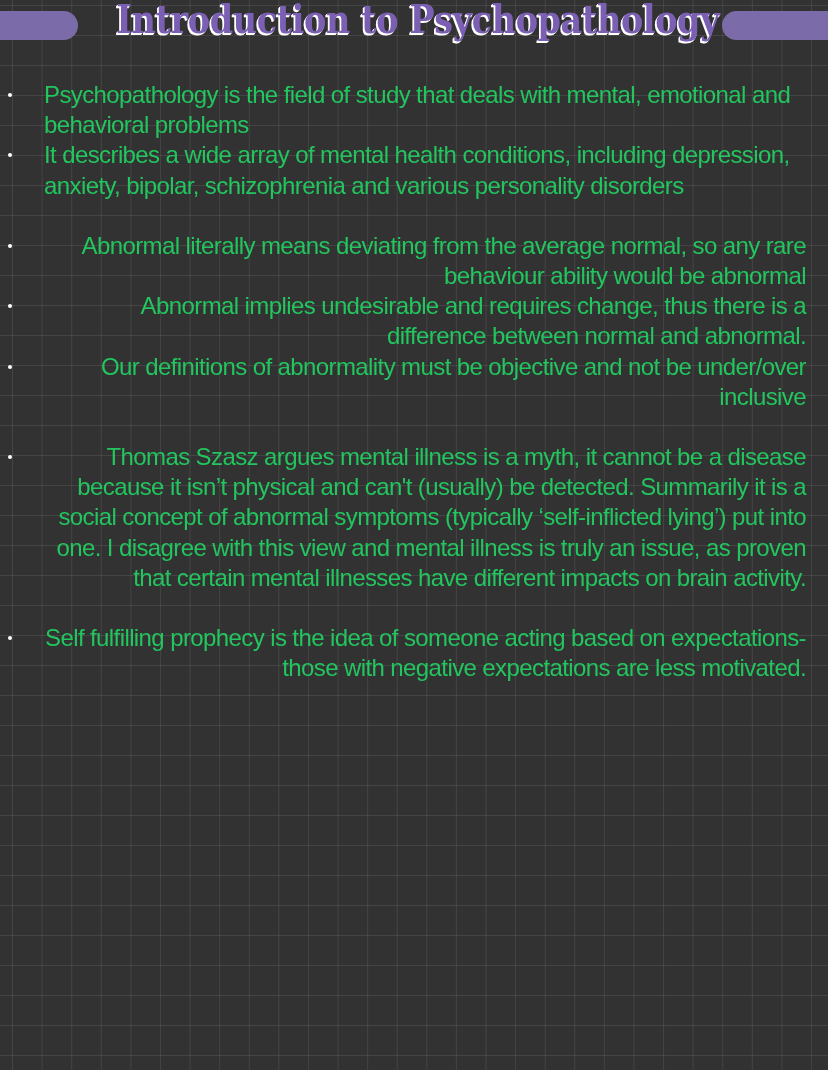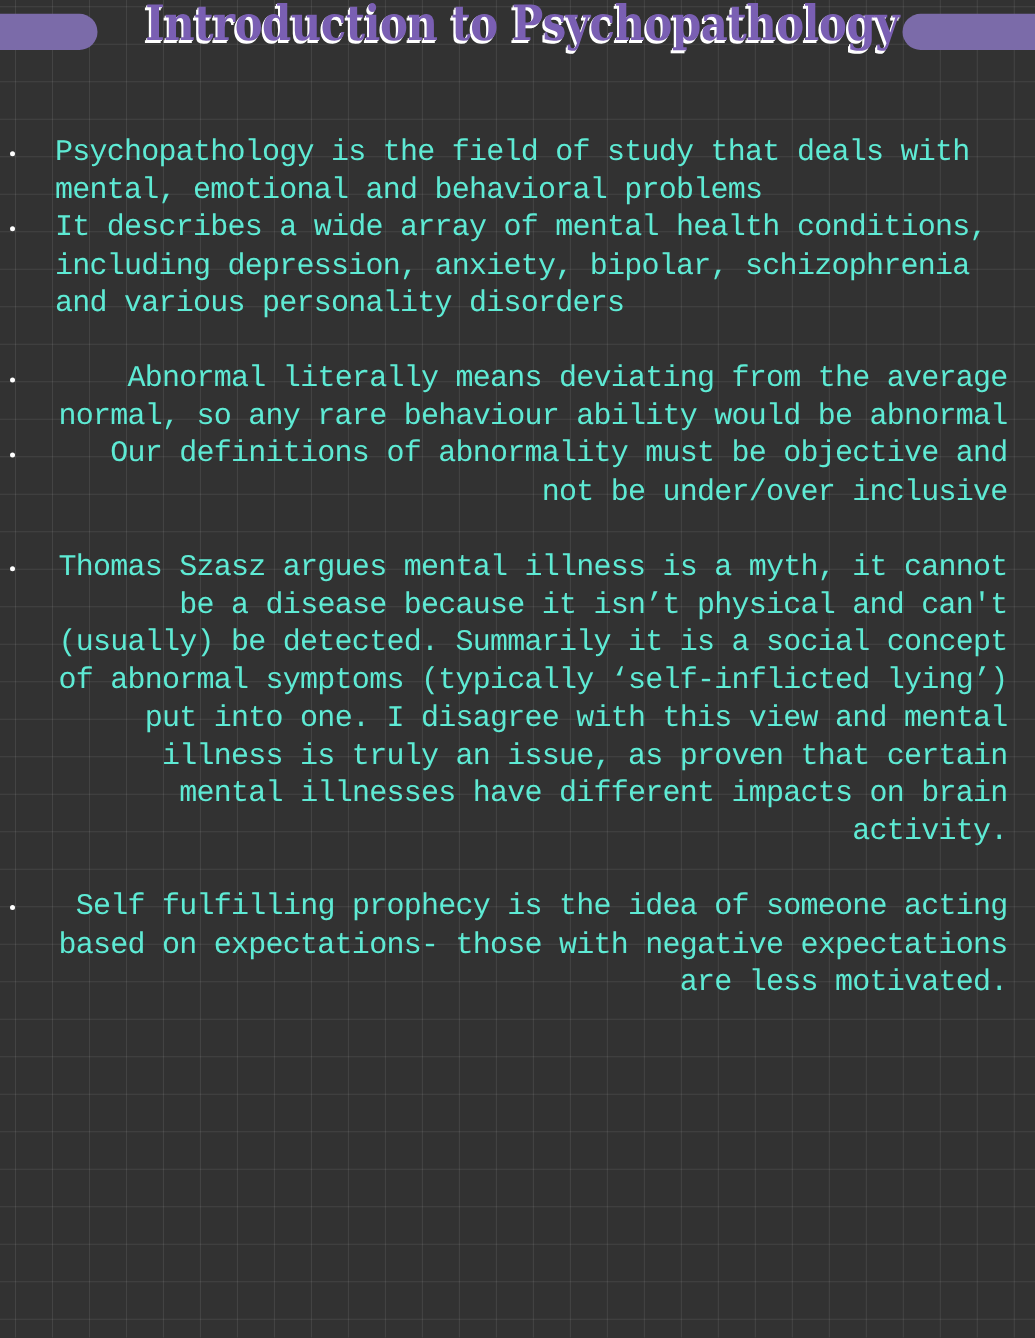--- a/index.html
+++ b/index.html
@@ -58,23 +58,22 @@
       text-shadow: -2px 2px 0 #ffffff, -1px 1px 0 #ffffff;
       white-space: nowrap;
       transform: scaleX(0.86);
       transform-origin: center top;
     }
     .content {
       position: absolute;
       left: 0;
       top: 80px;
       width: 828px;
-      font-family: Liberation Mono, monospace;
-      color: #5eead4;
-      margin-top: 28px;
+      font-family: Liberation Sans, sans-serif;
+      color: #22c55e;
     }
     .group {
       margin: 0;
       padding: 0;
       list-style: none;
     }
     .group + .group {
       margin-top: 30px;
       text-align: right;
     }
@@ -123,20 +122,24 @@
     </li>
   </ul>
 
   <ul class="group">
     <li class="item">
       <span class="bullet"></span>
       <span class="txt">Abnormal literally means deviating from the average normal, so any rare behaviour ability would be abnormal</span>
     </li>
     <li class="item">
       <span class="bullet"></span>
+      <span class="txt">Abnormal implies undesirable and requires change, thus there is a difference between normal and abnormal.</span>
+    </li>
+    <li class="item">
+      <span class="bullet"></span>
       <span class="txt">Our definitions of abnormality must be objective and not be under/over inclusive</span>
     </li>
   </ul>
 
   <ul class="group">
     <li class="item">
       <span class="bullet"></span>
       <span class="txt">Thomas Szasz argues mental illness is a myth, it cannot be a disease because it isn’t physical and can't (usually) be detected. Summarily it is a social concept of abnormal symptoms (typically ‘self-inflicted lying’) put into one. I disagree with this view and mental illness is truly an issue, as proven that certain mental illnesses have different impacts on brain activity.</span>
     </li>
   </ul>

